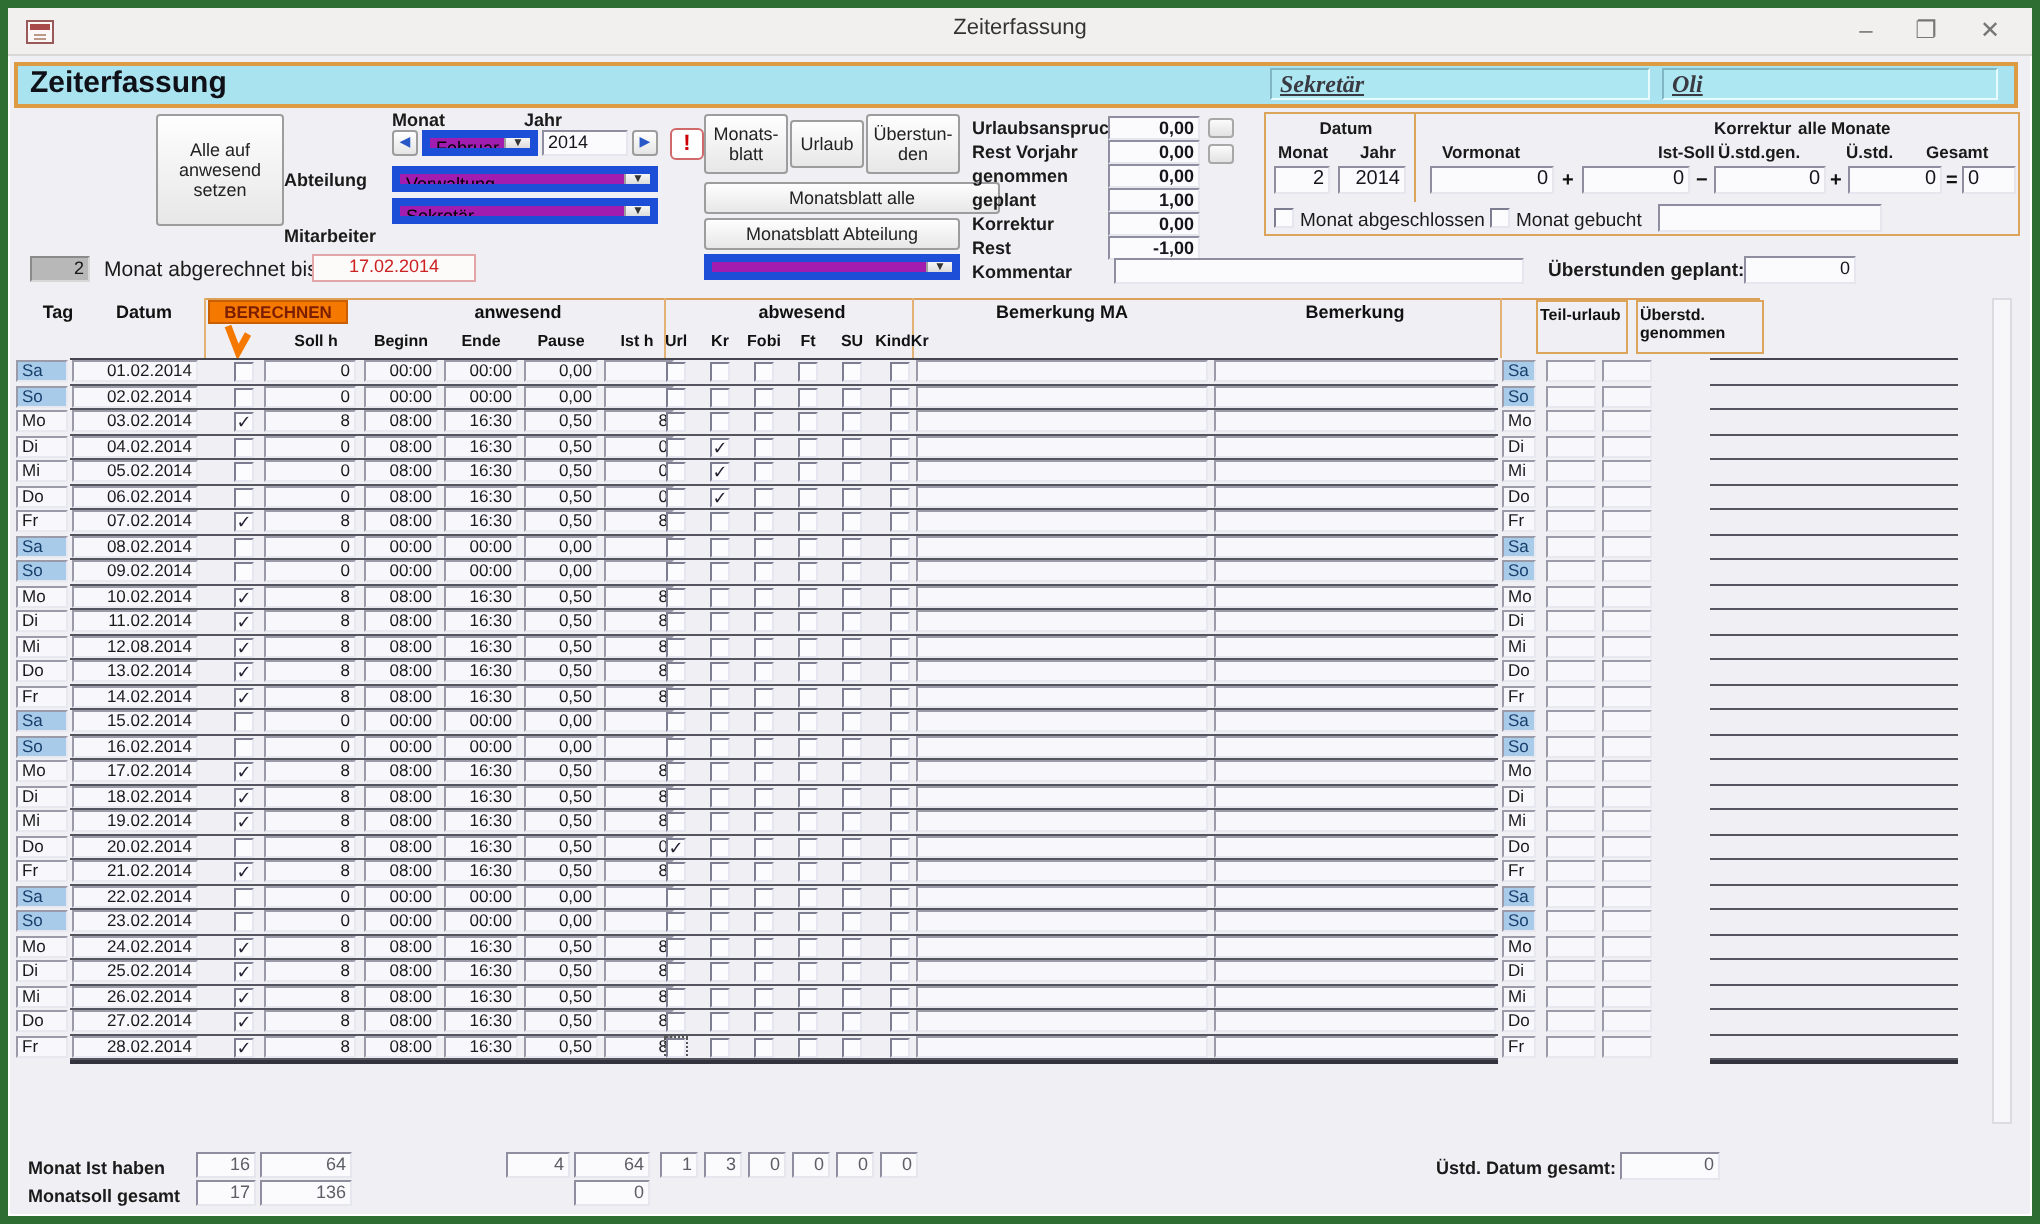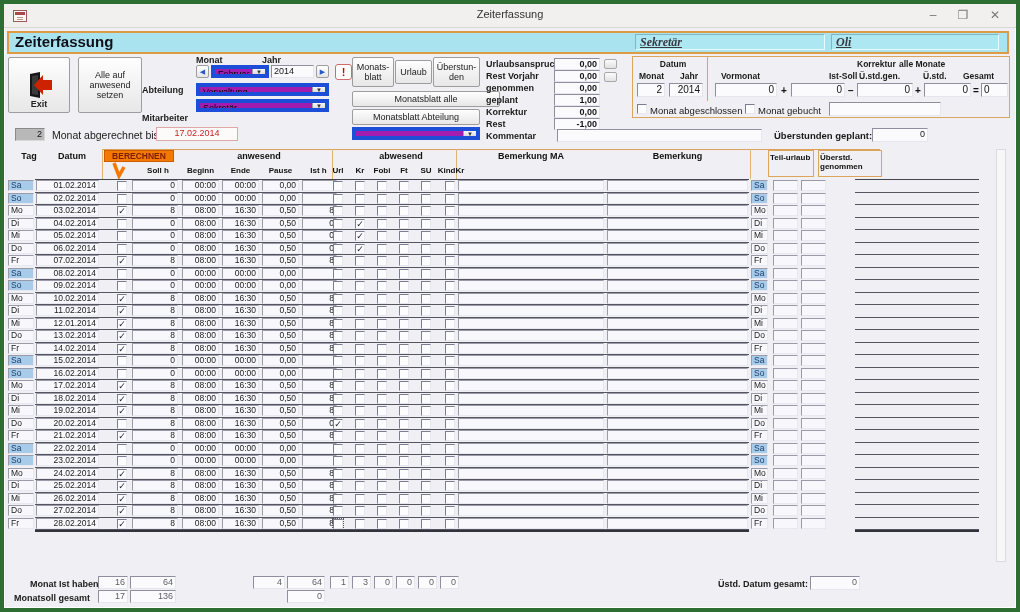--- a/index.html
+++ b/index.html
@@ -119,28 +119,20 @@
   </div>
 
   <div class="form">
 
     <div class="band">
       <h1>Zeiterfassung</h1>
       <div class="emp-box emp-role">Sekretär</div>
       <div class="emp-box emp-name">Oli</div>
     </div>
 
-    <div class="btn" style="left:4px;top:29px;width:62px;height:56px;flex-direction:column;justify-content:flex-end;padding-bottom:3px;font-weight:bold;">
-      <svg width="30" height="28" viewBox="0 0 30 28">
-        <polygon points="6,3 16,1 16,27 6,25" fill="#161616"></polygon>
-        <polygon points="8,5 14,4 14,24 8,23" fill="#3a3a3a"></polygon>
-        <polygon points="28,9 19,9 19,4 10,14 19,24 19,19 28,19" fill="#cc2200"></polygon>
-      </svg>
-      <span>Exit</span>
-    </div>
     <div class="btn" style="left:74px;top:29px;width:64px;height:56px;">Alle auf anwesend setzen</div>
 
     <div class="lab b" style="left:192px;top:27px;">Monat</div>
     <div class="lab b" style="left:258px;top:27px;">Jahr</div>
     <div class="navbtn" style="left:192px;top:37px;">◀</div>
     <div class="combo" style="left:207px;top:37px;width:58px;height:13px;">
       <span class="txt">Februar</span>
       <span class="dd">▼</span>
     </div>
     <div class="fld" style="left:267px;top:37px;width:43px;height:13px;">2014</div>
@@ -493,21 +485,21 @@
             <div class="cb p-a5"></div>
             <div class="c p-bma"></div>
             <div class="c p-bem"></div>
             <div class="c p-tg2">Di</div>
             <div class="c p-teu"></div>
             <div class="c p-ueg"></div>
             <div class="c p-lin"></div>
           </div>
           <div class="trow" style="top: 168.5px;">
             <div class="c p-tag">Mi</div>
-            <div class="c p-dat">12.01.2014</div>
+            <div class="c p-dat">12.08.2014</div>
             <div class="cb p-chk on"></div>
             <div class="c p-sol">8</div>
             <div class="c p-beg">08:00</div>
             <div class="c p-end">16:30</div>
             <div class="c p-pau">0,50</div>
             <div class="c p-ist">8</div>
             <div class="cb p-a0"></div>
             <div class="cb p-a1"></div>
             <div class="cb p-a2"></div>
             <div class="cb p-a3"></div>
@@ -872,21 +864,21 @@
             <div class="c p-ueg"></div>
             <div class="c p-lin"></div>
           </div>
         </div>
       <div class="bl bl1"></div>
       <div class="bl bl2"></div>
     </div>
 
     <div class="scroll"></div>
 
-    <div class="lab b" style="left:10px;top:551px;margin-left:16px;">Monat Ist haben</div>
+    <div class="lab b" style="left:10px;top:551px;">Monat Ist haben</div>
     <div class="lab b" style="left:10px;top:565px;">Monatsoll gesamt</div>
     <div class="fld num sumfld" style="left:94px;top:548px;width:30px;height:13px;">16</div>
     <div class="fld num sumfld" style="left:126px;top:548px;width:46px;height:13px;">64</div>
     <div class="fld num sumfld" style="left:94px;top:562px;width:30px;height:13px;">17</div>
     <div class="fld num sumfld" style="left:126px;top:562px;width:46px;height:13px;">136</div>
     <div class="fld num sumfld" style="left:249px;top:548px;width:32px;height:13px;">4</div>
     <div class="fld num sumfld" style="left:283px;top:548px;width:38px;height:13px;">64</div>
     <div class="fld num sumfld" style="left:283px;top:562px;width:38px;height:13px;">0</div>
     <div id="sum-abw">
         <div class="fld num sumfld" style="left: 326px; top: 548px; width: 19px; height: 13px;">1</div>

